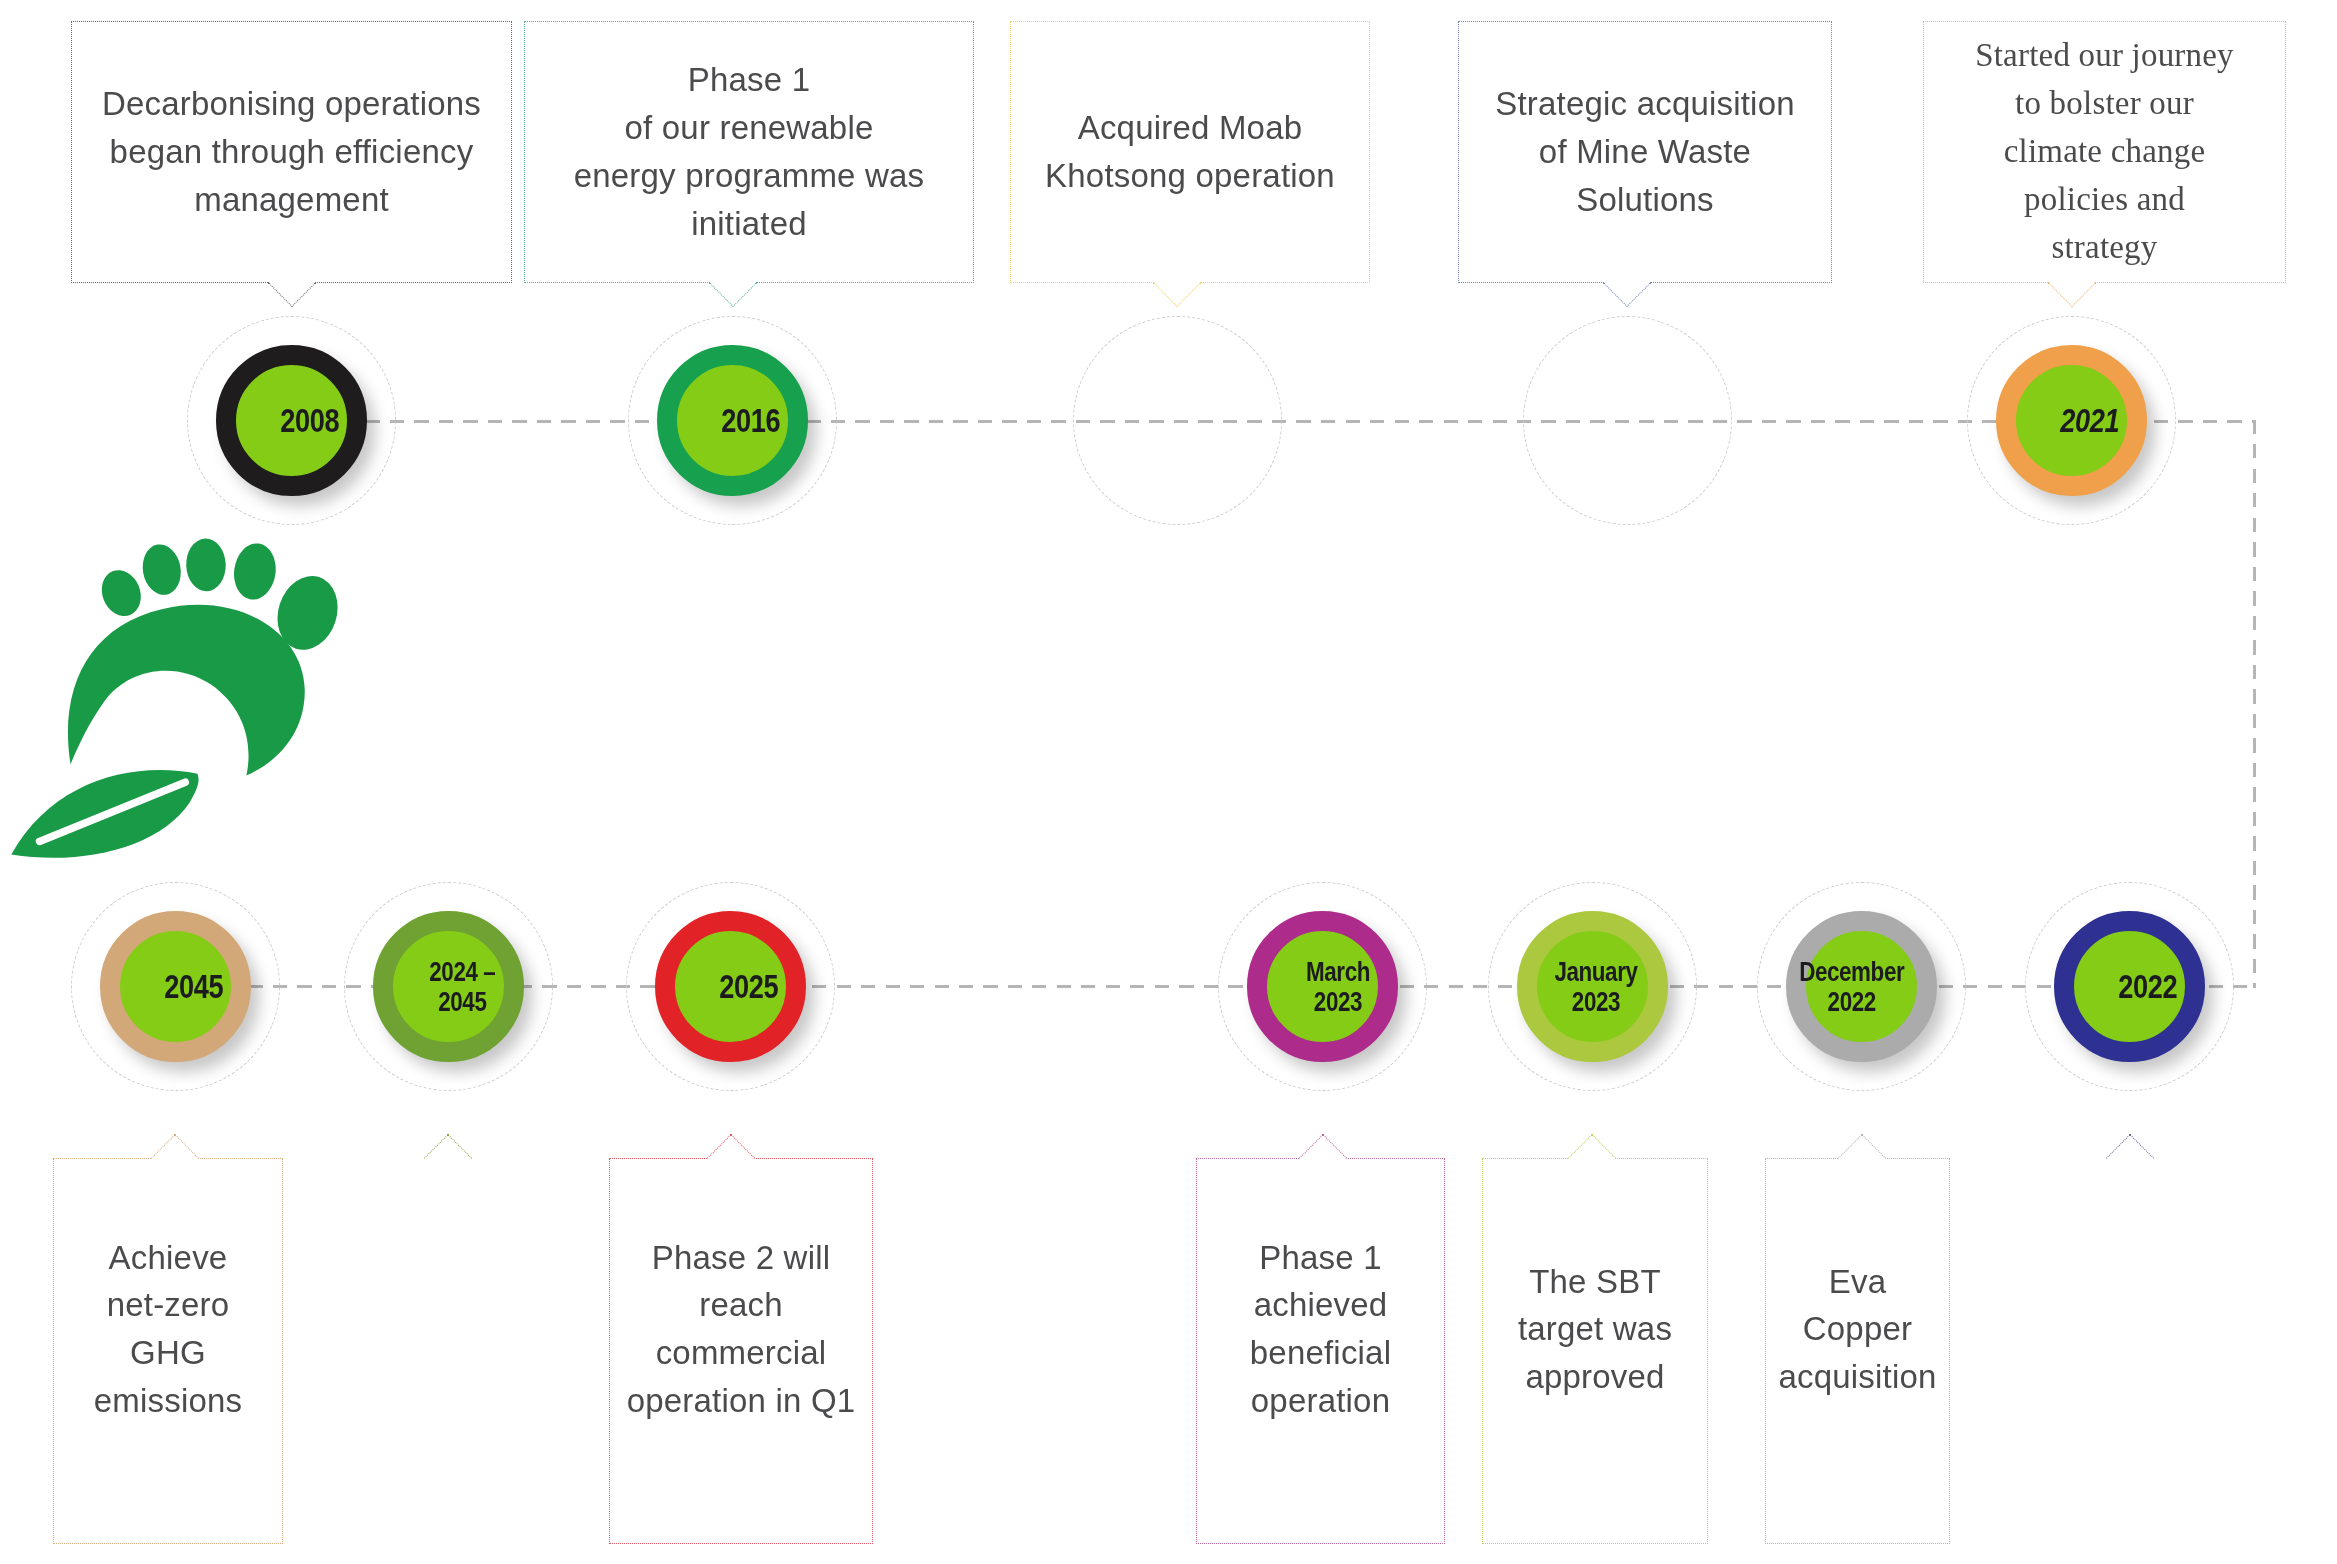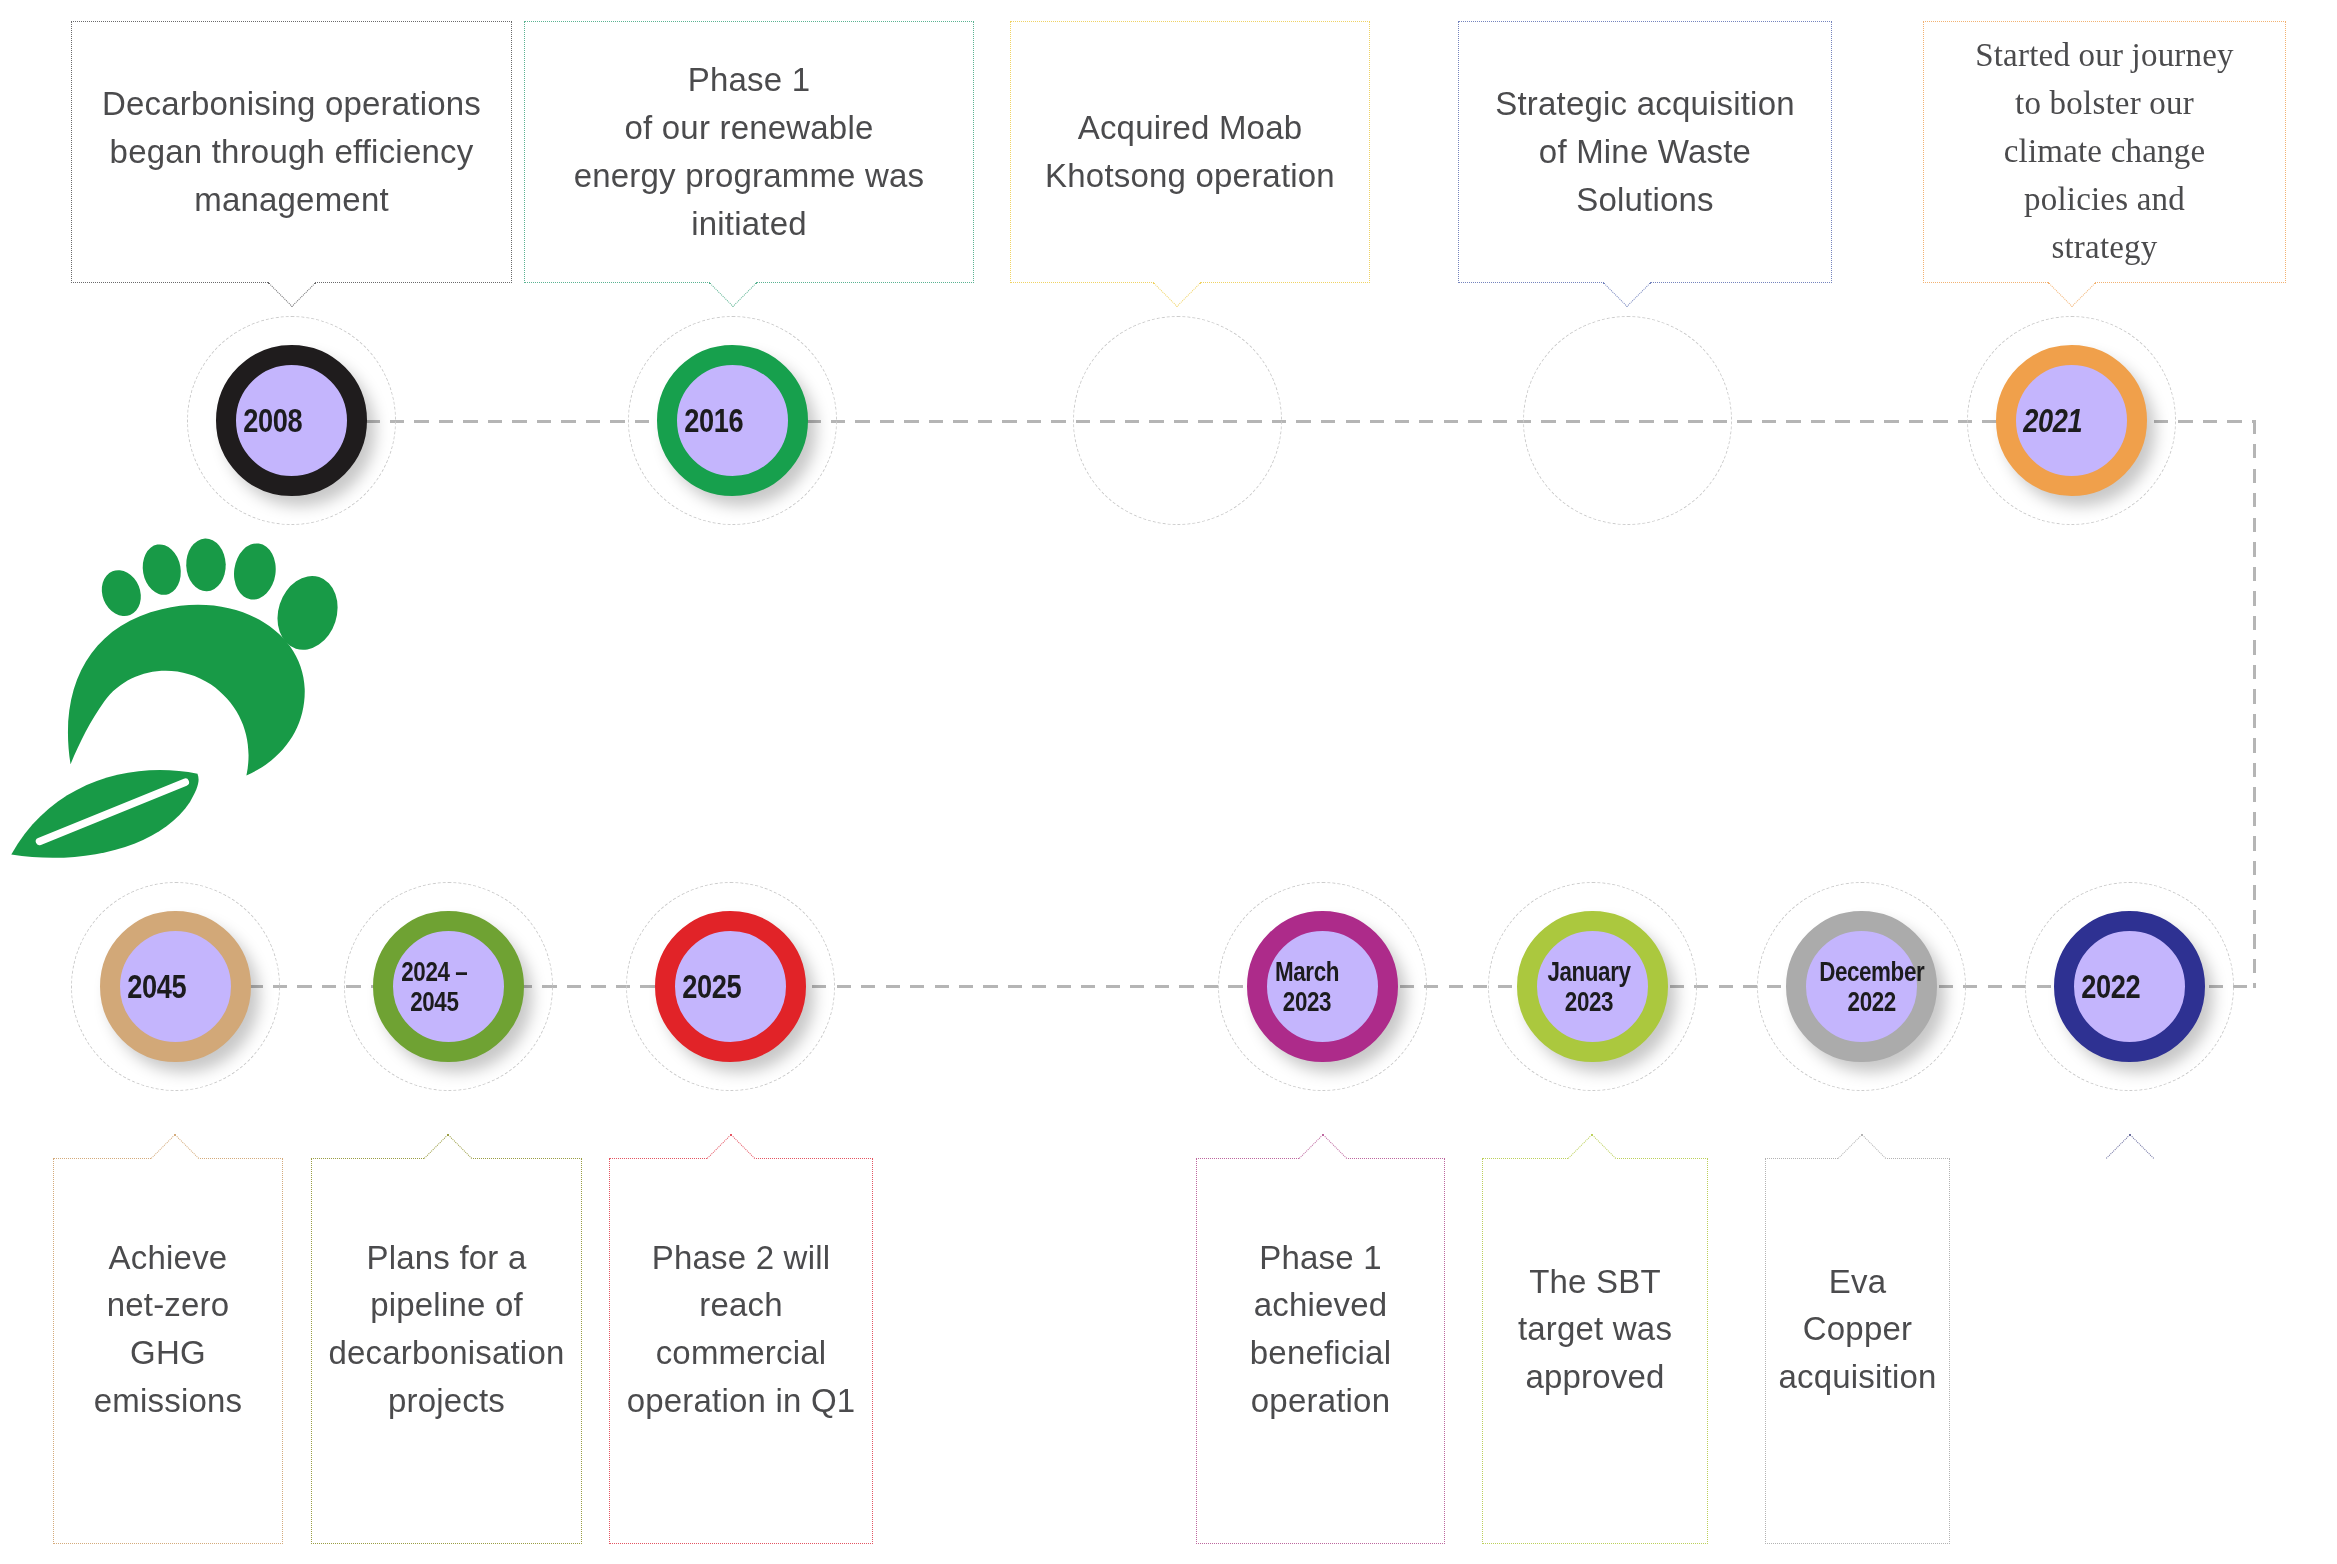--- a/index.html
+++ b/index.html
@@ -32,23 +32,23 @@
   .notch.down { border-right:1.9px dotted #999; border-bottom:1.9px dotted #999; }
   .notch.up   { border-left:1.9px dotted #999;  border-top:1.9px dotted #999; }
   
   .node { position:absolute; width:209px; height:209px; z-index:4; }
   .node .outer {
     position:absolute; inset:0; border-radius:50%;
     border:1.9px dashed #cbcbcb; box-sizing:border-box;
   }
   .node .ring {
     position:absolute; left:29px; top:29px; width:111px; height:111px;
-    border:20px solid #000; border-radius:50%; background:#c4b5fd;
+    border:20px solid #000; border-radius:50%; background:#84cc16;
     box-shadow:8.5px 10.4px 15px rgba(0,0,0,0.22);
-    display:flex; align-items:center; justify-content:flex-start;
+    display:flex; align-items:center; justify-content:flex-end;
   }
   .node .year {
     font-weight:bold; color:#1c1c1e; font-size:34px; line-height:1.05;
     text-align:center; white-space:pre-line; transform:scaleX(0.8);
     letter-spacing:-0.5px;
   }
   .node .year.two { font-size:28px; }
   .logo { position:absolute; left:0px; top:527px; width:395px; height:358px; z-index:5; }
 </style>
 </head>
@@ -170,26 +170,20 @@
   </div>
 
   <div class="tbox bottom" style="left: 53px; top: 1158px; width: 230px; height: 386px; border-color: rgb(212, 171, 124);">
     <div class="txt">Achieve
 net-zero
 GHG
 emissions</div>
   </div>
   <div class="notch up" style="left: 158px; top: 1141px; border-color: rgb(212, 171, 124);"></div>
 
-  <div class="tbox bottom" style="left: 311px; top: 1158px; width: 271px; height: 386px; border-color: rgb(154, 157, 68);">
-    <div class="txt">Plans for a
-pipeline of
-decarbonisation
-projects</div>
-  </div>
   <div class="notch up" style="left: 431px; top: 1141px; border-color: rgb(154, 157, 68);"></div>
 
   <div class="tbox bottom" style="left: 609px; top: 1158px; width: 264px; height: 386px; border-color: rgb(228, 85, 98);">
     <div class="txt">Phase 2 will
 reach
 commercial
 operation in Q1</div>
   </div>
   <div class="notch up" style="left: 714px; top: 1141px; border-color: rgb(228, 85, 98);"></div>
 

